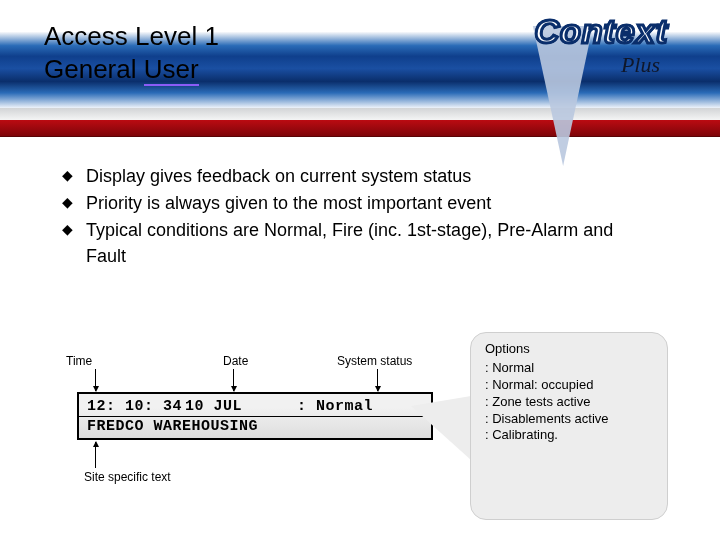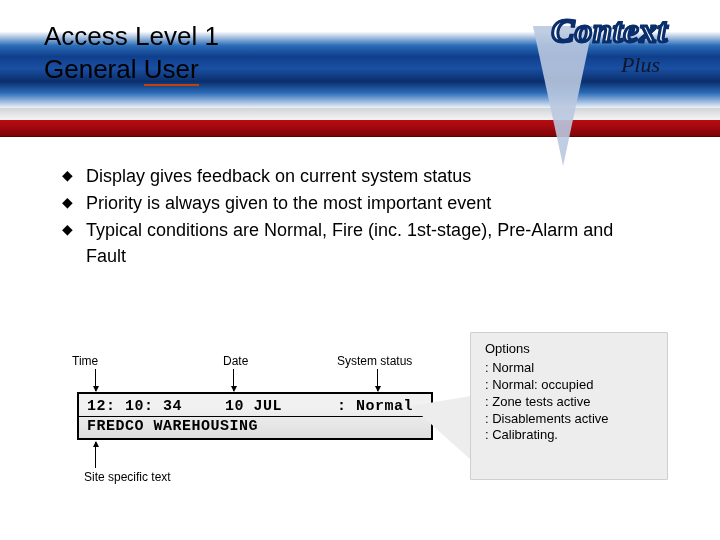--- a/index.html
+++ b/index.html
@@ -46,21 +46,21 @@
   
   .title {
     position: absolute;
     top: 20px;
     left: 44px;
     font-size: 26px;
     color: #000;
     line-height: 1.25;
   }
   .title .u {
-    border-bottom: 2px solid #c2410c;
+    border-bottom: 2px solid #8b5cf6;
     padding-bottom: 0;
   }
   
   .logo {
     position: absolute;
     top: 6px;
     right: 52px;
     width: 210px;
     height: 90px;
   }
@@ -73,21 +73,21 @@
     border-left: 60px solid transparent;
     border-right: 0 solid transparent;
     border-top: 140px solid #b9c8df;
     transform: skewX(-12deg);
     opacity: 0.9;
   }
   .logo .word {
     position: absolute;
     top: 6px;
     right: 0;
-    font-family: Liberation Serif, serif;
+    font-family: Liberation Sans, sans-serif;
     font-style: italic;
     font-weight: 900;
     font-size: 34px;
     color: #ffffff;
     -webkit-text-stroke: 3px #0a2e6b;
     text-shadow: 1px 1px 0 #0a2e6b, -1px -1px 0 #0a2e6b, 1px -1px 0 #0a2e6b, -1px 1px 0 #0a2e6b;
     letter-spacing: 1px;
   }
   .logo .plus {
     position: absolute;
@@ -144,38 +144,38 @@
     position: absolute;
     left: 8px;
     font-family: "Courier New", monospace;
     font-size: 15px;
     color: #000;
     font-weight: 600;
     letter-spacing: 0.5px;
   }
   .lcd .line1 { top: 4px; }
   .lcd .time  { display: inline-block; width: 98px; }
-  .lcd .date  { display: inline-block; width: 108px; margin-left: 40px; }
+  .lcd .date  { display: inline-block; width: 108px; }
   .lcd .stat  { display: inline-block; margin-left: 4px; }
   .lcd .divider {
     position: absolute;
     left: 0;
     top: 22px;
     width: 352px;
     height: 0;
     border-top: 1px solid #000;
   }
   .lcd .line2 { top: 24px; }
   
   .lbl {
     position: absolute;
     font-size: 12px;
     color: #000;
   }
-  .lbl.time  { left: 18px;  top: 36px; }
+  .lbl.time  { left: 12px;  top: 36px; }
   .lbl.date  { left: 169px; top: 36px; }
   .lbl.stat  { left: 283px; top: 36px; }
   .lbl.site  { left: 30px;  top: 152px; }
   
   .arrow-down {
     position: absolute;
     width: 0;
     border-left: 1px solid #000;
   }
   .arrow-down::after {
@@ -204,23 +204,23 @@
     border-right: 3px solid transparent;
     border-bottom: 6px solid #000;
   }
   .ar-site { left: 41px; top: 124px; height: 26px; }
   
   .options {
     position: absolute;
     left: 416px;
     top: 14px;
     width: 198px;
-    height: 148px;
+    height: 188px;
     background: #ededed;
-    border-radius: 1px;
+    border-radius: 16px;
     border: 1px solid #cfcfcf;
     box-sizing: border-box;
     padding: 8px 12px 10px 14px;
     font-size: 13px;
     color: #000;
     line-height: 1.3;
   }
   .options .hdr { margin-bottom: 2px; }
   
   .wedge {

